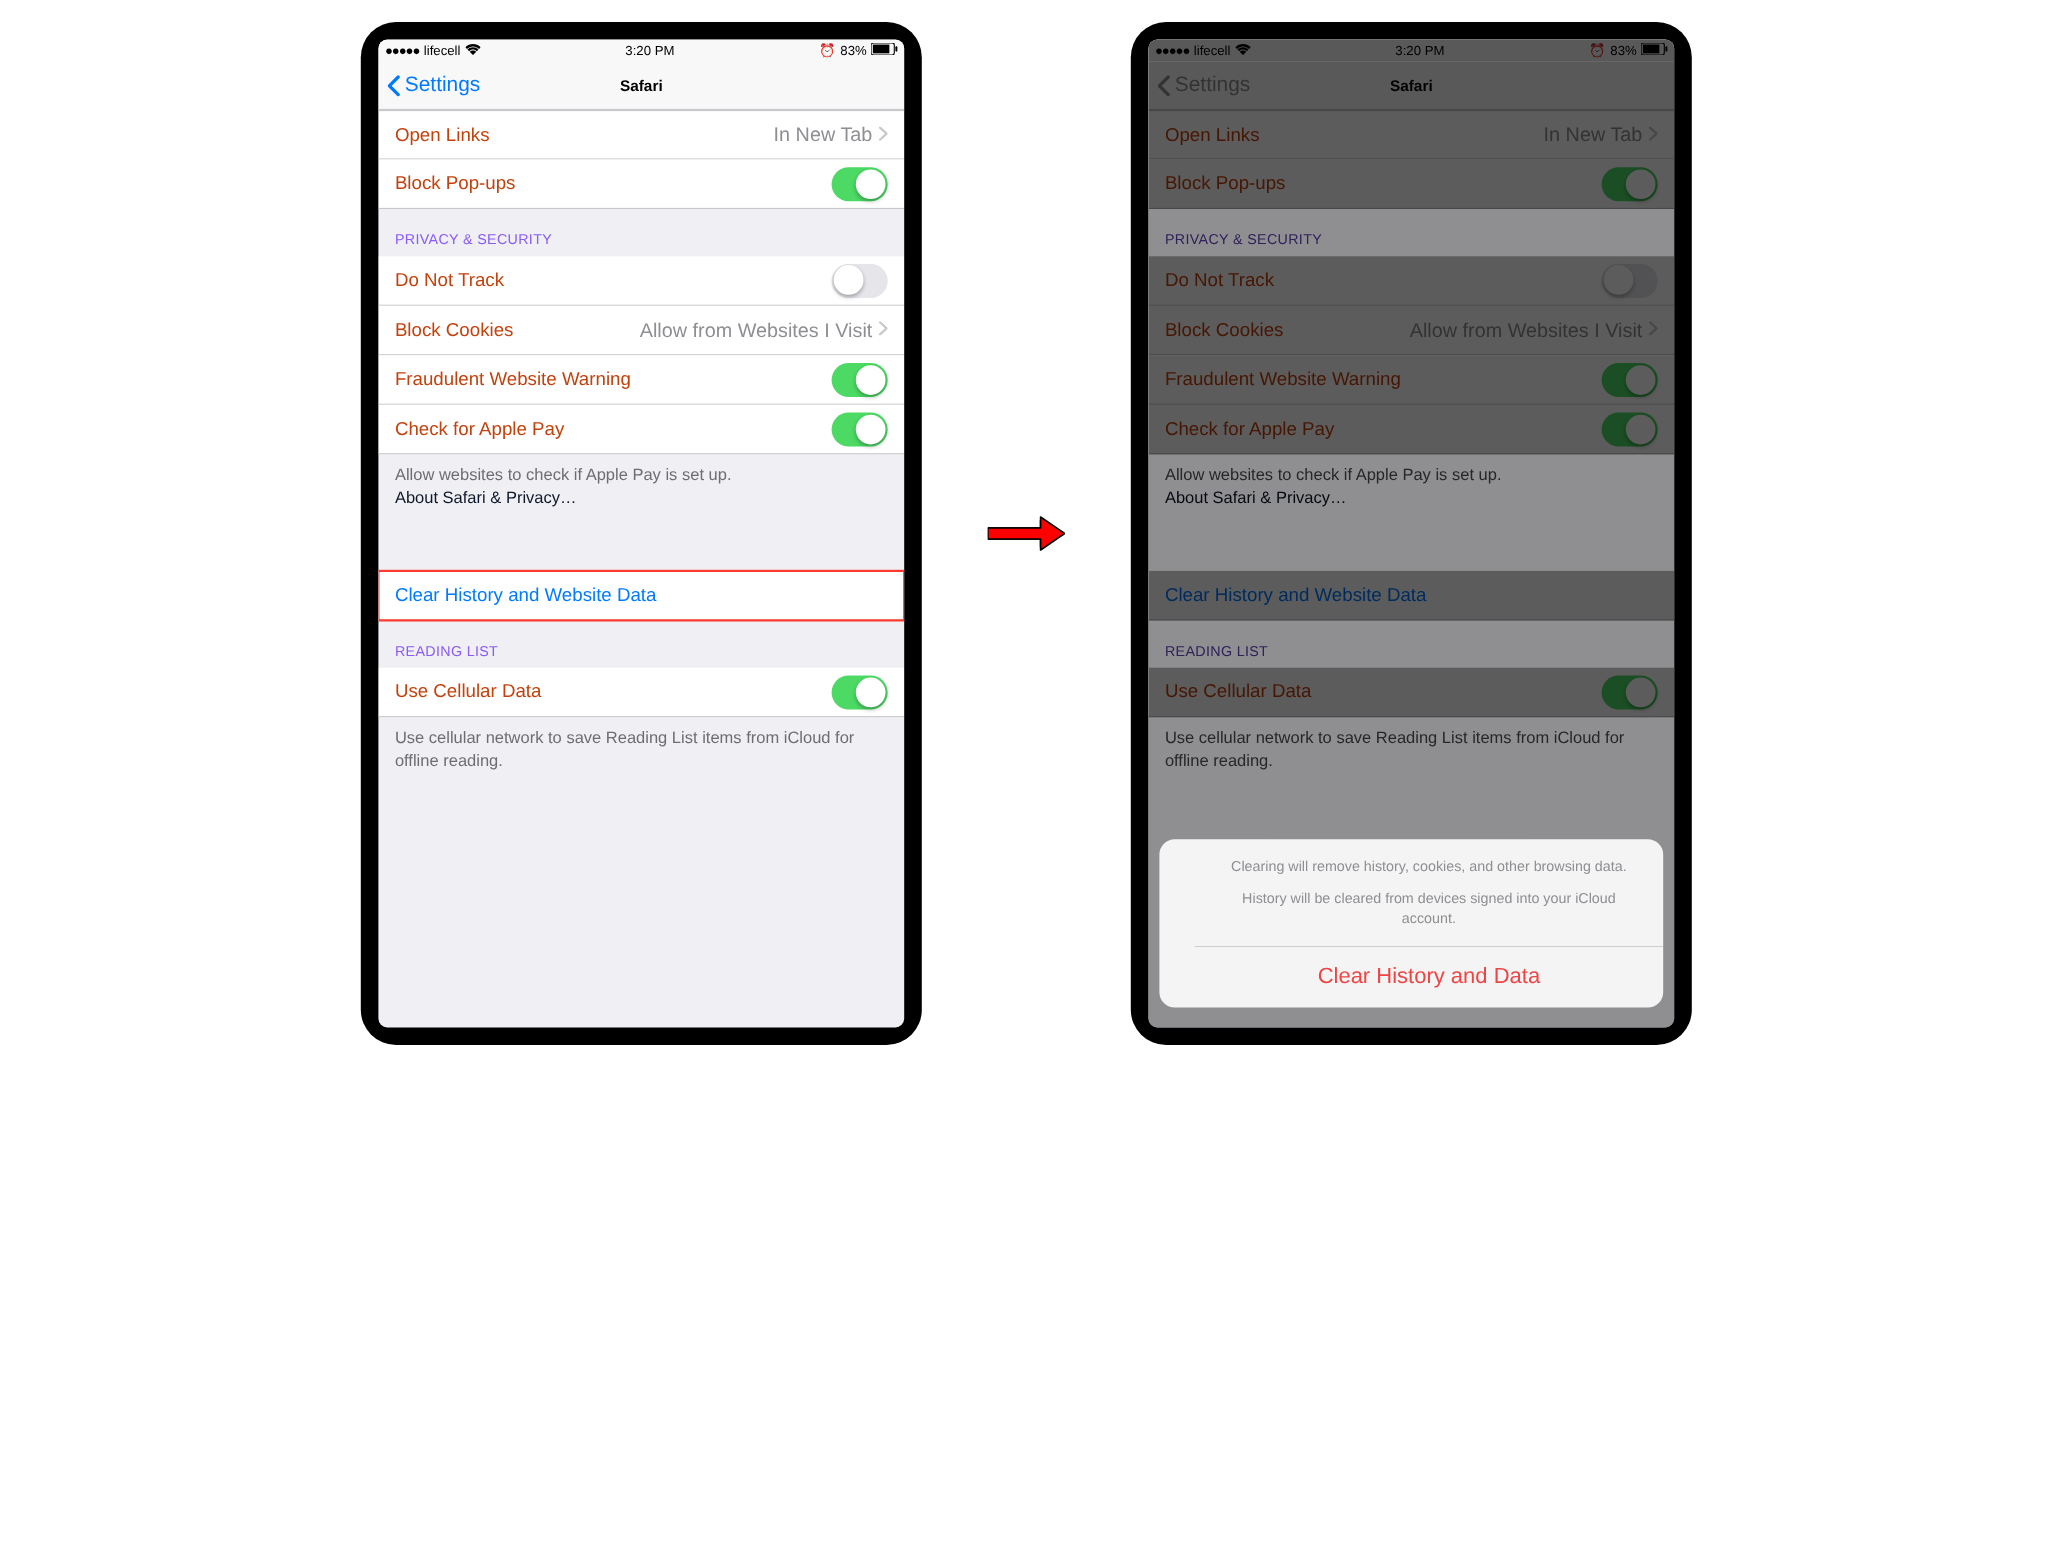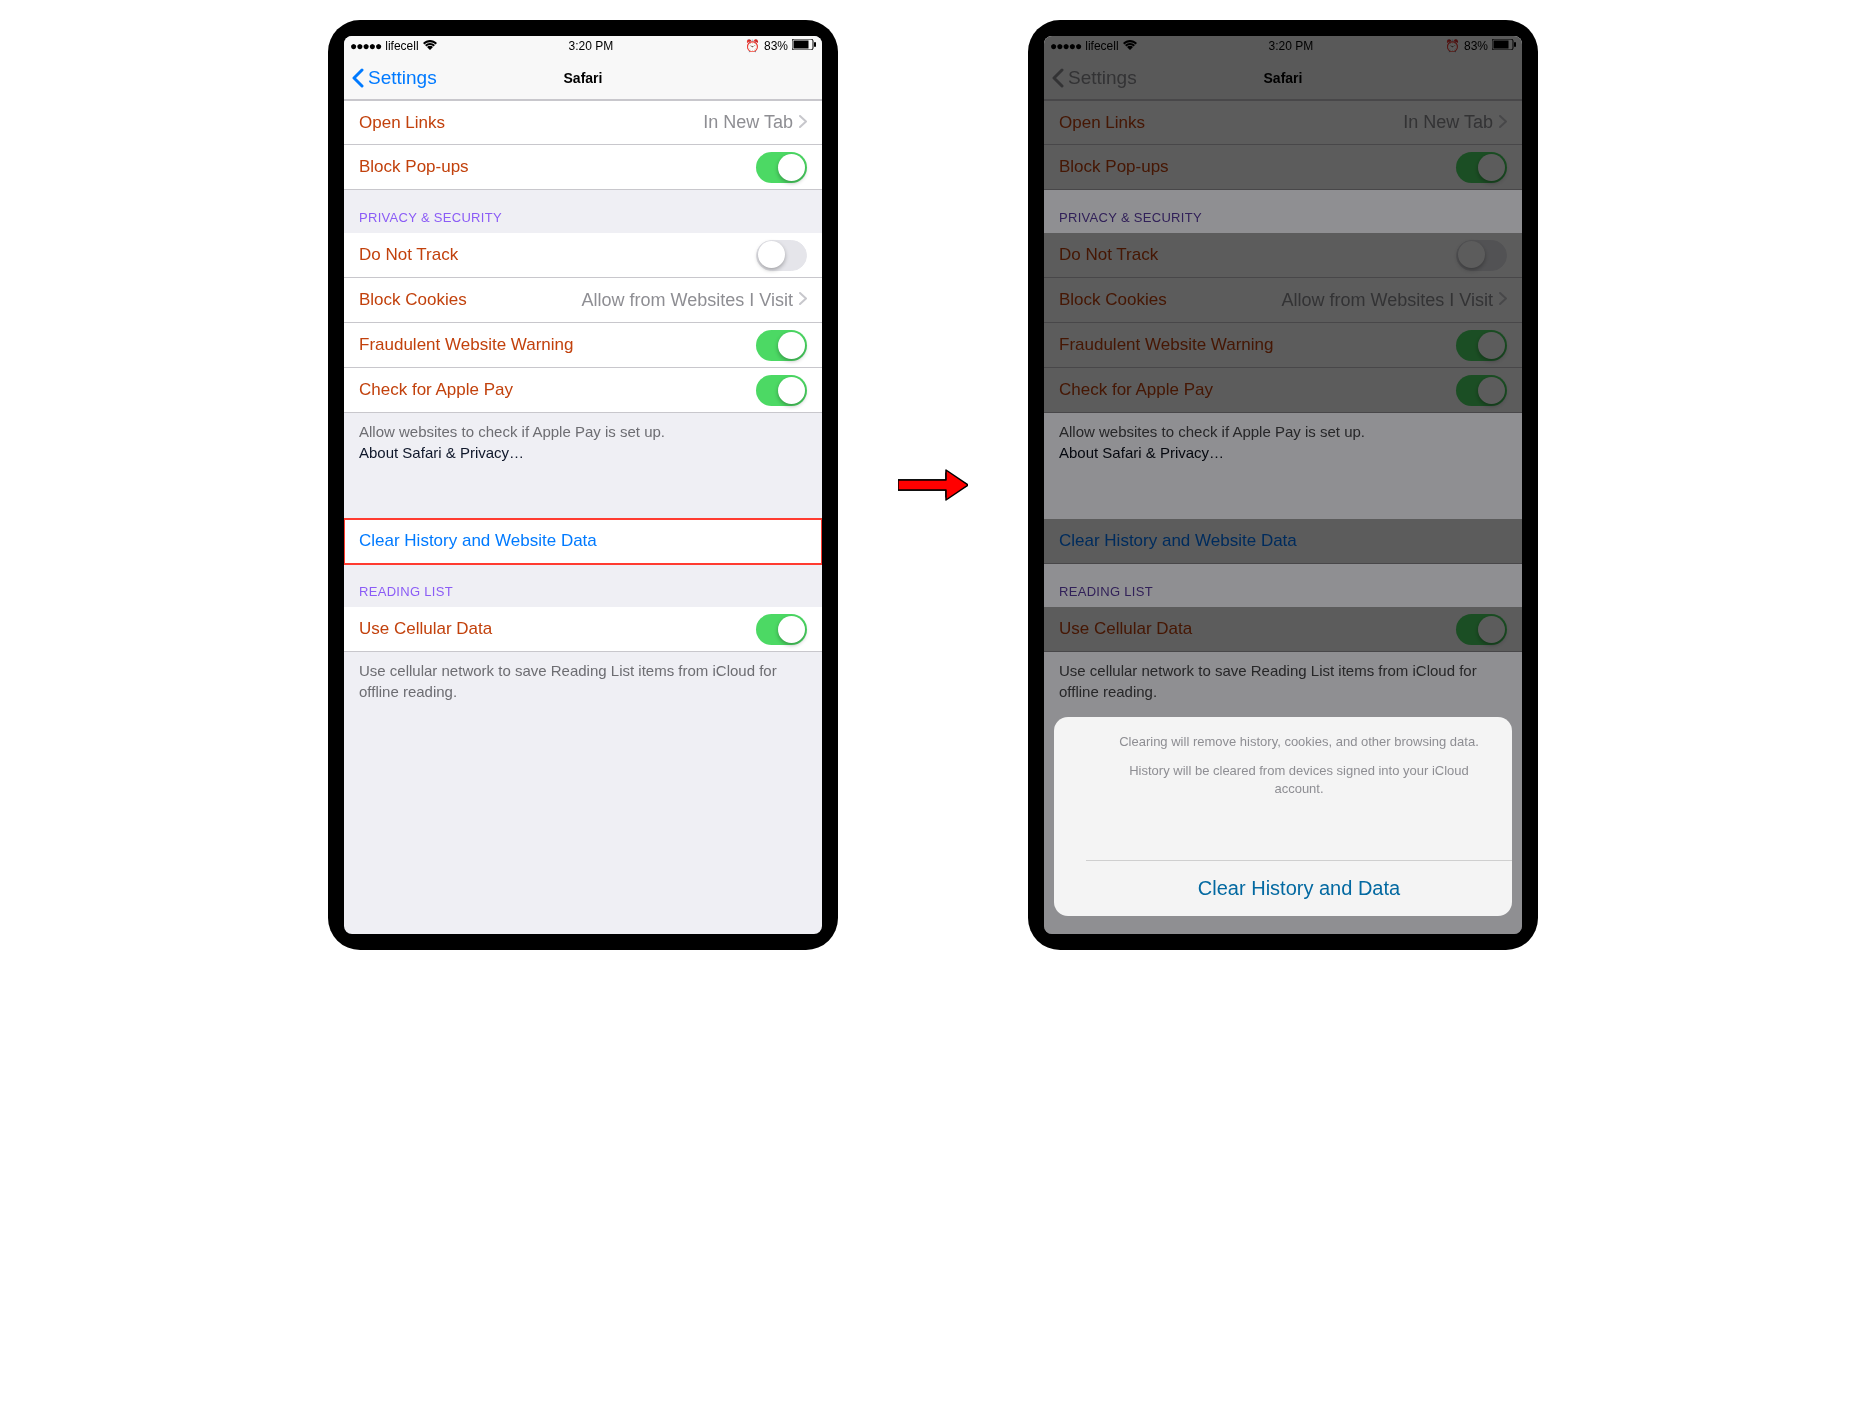--- a/index.html
+++ b/index.html
@@ -31,21 +31,21 @@
     .toggle .knob { position: absolute; width: 27px; height: 27px; background: #fff; border-radius: 50%; top: 2px; box-shadow: 0 2px 4px rgba(0,0,0,0.3); }
     .toggle.on .knob { right: 2px; }
     .toggle.off .knob { left: 0.5px; top: 0.5px; }
     .dimmed { background: #efeff4; }
     .dimmed::after { content:''; position: absolute; inset:0; background: rgba(0,0,0,0.4); pointer-events:none; }
     .action-sheet { position: absolute; left: 10px; right: 10px; bottom: 10px; z-index: 10; }
     .sheet-group { background: rgba(248,248,248,0.96); border-radius: 14px; overflow: hidden; margin-bottom: 8px; padding-left: 32px; }
     .sheet-message { padding: 16px 20px; text-align: center; font-size: 13px; color: #8e8e93; line-height: 1.4; }
     .sheet-message .line2 { margin-top: 10px; }
     .sheet-button { height: 56px; display: flex; align-items: center; justify-content: center; font-size: 20px; border-top: 0.5px solid rgba(0,0,0,0.15); }
-    .sheet-destructive { color: #0369a1; margin-top: 46px; }
+    .sheet-destructive { color: #ef4444; }
     .sheet-cancel-group { background: #fff; border-radius: 14px; overflow: hidden; }
     .sheet-cancel { height: 56px; display: flex; align-items: center; justify-content: center; font-size: 20px; color: #007aff; font-weight: 600; }
     .arrow { width: 70px; display:flex; align-items:center; justify-content:center; }
     .arrow svg { width: 70px; height: 40px; }
     .screen.dimmed .status-bar, .screen.dimmed .nav-bar, .screen.dimmed .content { filter: brightness(0.6); }
     .screen.dimmed .nav-back { color: #8e8e93; }
   </style>
 </head>
 <body>
 

